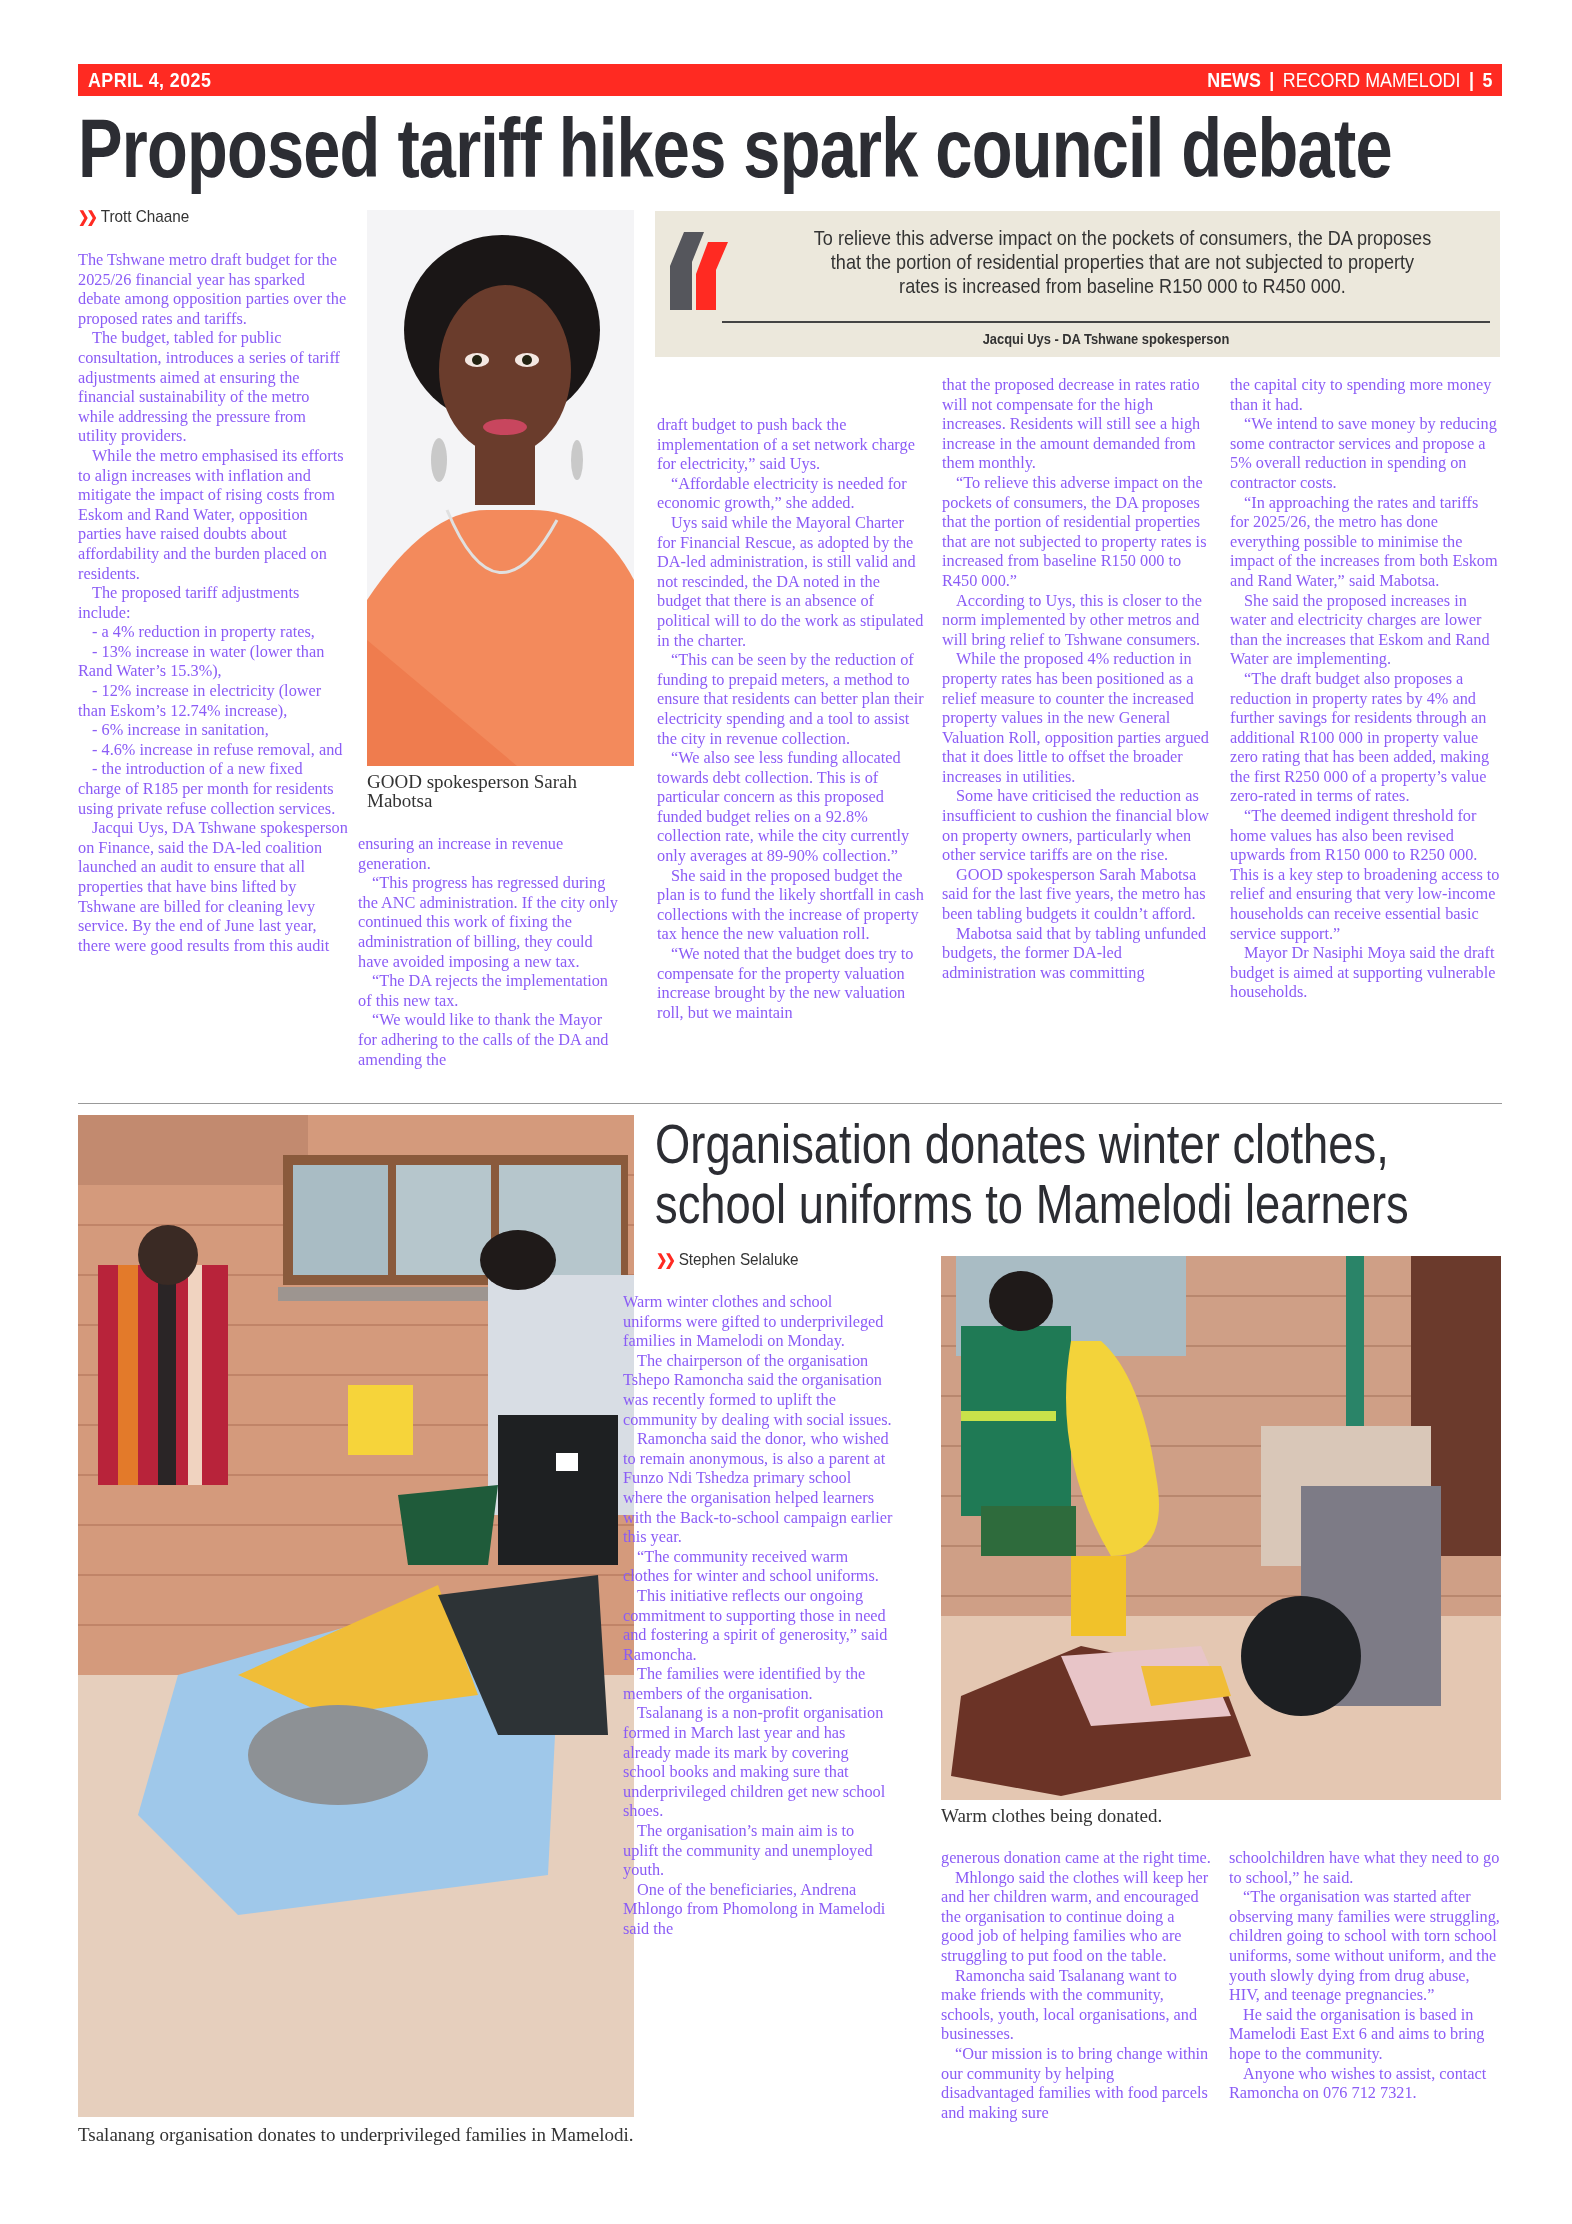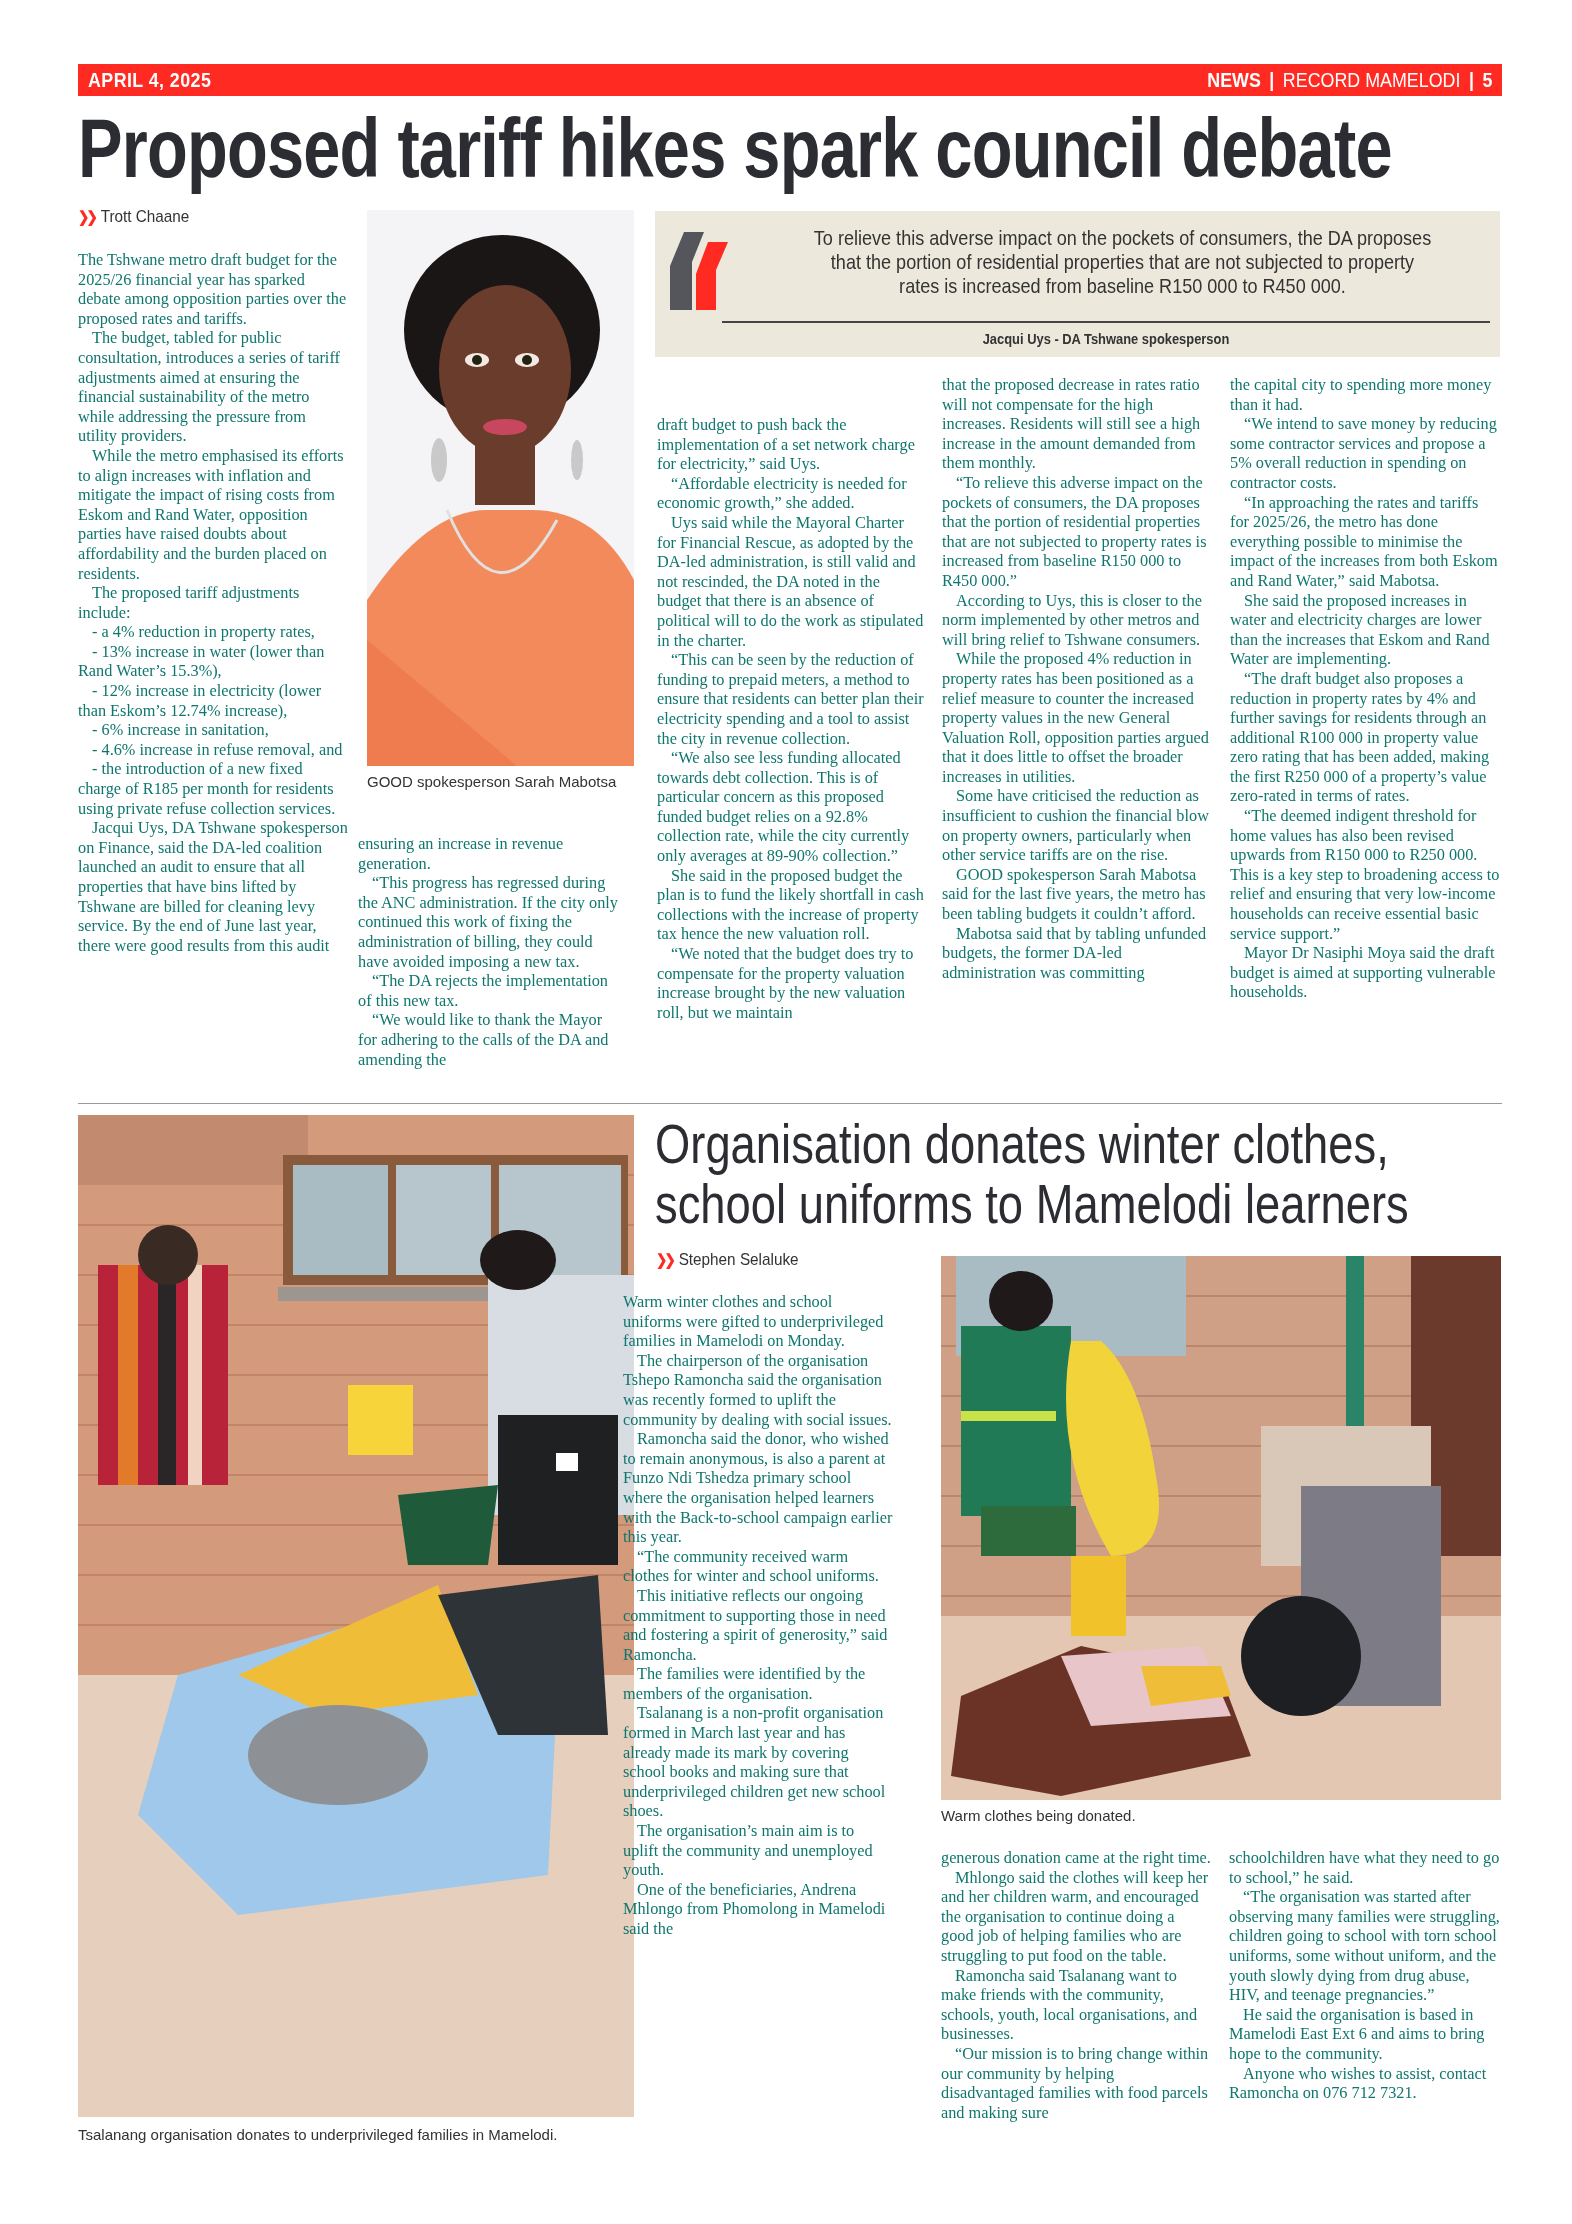--- a/index.html
+++ b/index.html
@@ -7,25 +7,25 @@
   .abs{position:absolute;}
   .topbar{left:78px;top:64px;width:1424px;height:32px;background:#ff2a22;color:#fff;font-family:"Liberation Sans",sans-serif;display:flex;align-items:center;justify-content:space-between;padding:15px 10px;box-sizing:border-box;}
   .topbar .date{font-weight:bold;font-size:21px;letter-spacing:0.5px;transform:scaleX(0.85);transform-origin:left center;}
   .topbar .right{display:flex;align-items:center;gap:10px;font-size:21px;transform:scaleX(0.85);transform-origin:right center;}
   .topbar .sec{font-weight:bold;}
   .topbar .sep{font-weight:bold;}
   .topbar .pg{font-weight:bold;}
   .headline1{left:78px;top:100px;width:1440px;font-family:"Liberation Sans",sans-serif;font-weight:bold;font-size:84px;line-height:96px;color:#2c2d33;white-space:nowrap;transform:scaleX(0.795);transform-origin:left top;letter-spacing:-1px;}
   .byline{font-family:"Liberation Sans",sans-serif;font-size:17px;color:#333;display:flex;align-items:center;gap:6px;transform:scaleX(0.9);transform-origin:left center;white-space:nowrap;}
   .chev{color:#ff2a22;font-weight:bold;font-size:15px;letter-spacing:-3px;}
-  .col{font-size:16.3px;line-height:19.6px;color:#0f766e;}
+  .col{font-size:16.3px;line-height:19.6px;color:#8b5cf6;}
   .col p{margin:0;text-indent:14px;}
   .col p.noind{text-indent:0;}
   .photo{overflow:hidden;}
-  .caption{font-family:Liberation Sans, sans-serif;font-size:15px;line-height:19px;color:#333;}
+  .caption{font-family:Liberation Serif, serif;font-size:19px;line-height:19px;color:#333;}
   .quotebox{left:655px;top:211px;width:845px;height:146px;background:#ece8dc;}
   .qmark{left:670px;top:222px;width:70px;height:90px;}
   .qtext{left:760px;top:226px;width:725px;text-align:center;font-family:"Liberation Sans",sans-serif;font-size:21px;line-height:24px;color:#333;transform:scaleX(0.86);transform-origin:center top;}
   .qrule{left:722px;top:321px;width:768px;height:2px;background:#444;}
   .qattr{left:722px;top:330px;width:768px;text-align:center;font-family:"Liberation Sans",sans-serif;font-weight:bold;font-size:15px;color:#333;transform:scaleX(0.86);transform-origin:center top;}
   .divider{left:78px;top:1103px;width:1424px;height:1px;background:#999;}
   .headline2{left:655px;top:1114px;width:900px;font-family:"Liberation Sans",sans-serif;font-size:56px;line-height:60px;color:#2c2d33;transform:scaleX(0.81);transform-origin:left top;white-space:nowrap;}
 </style>
 </head>
 <body>

